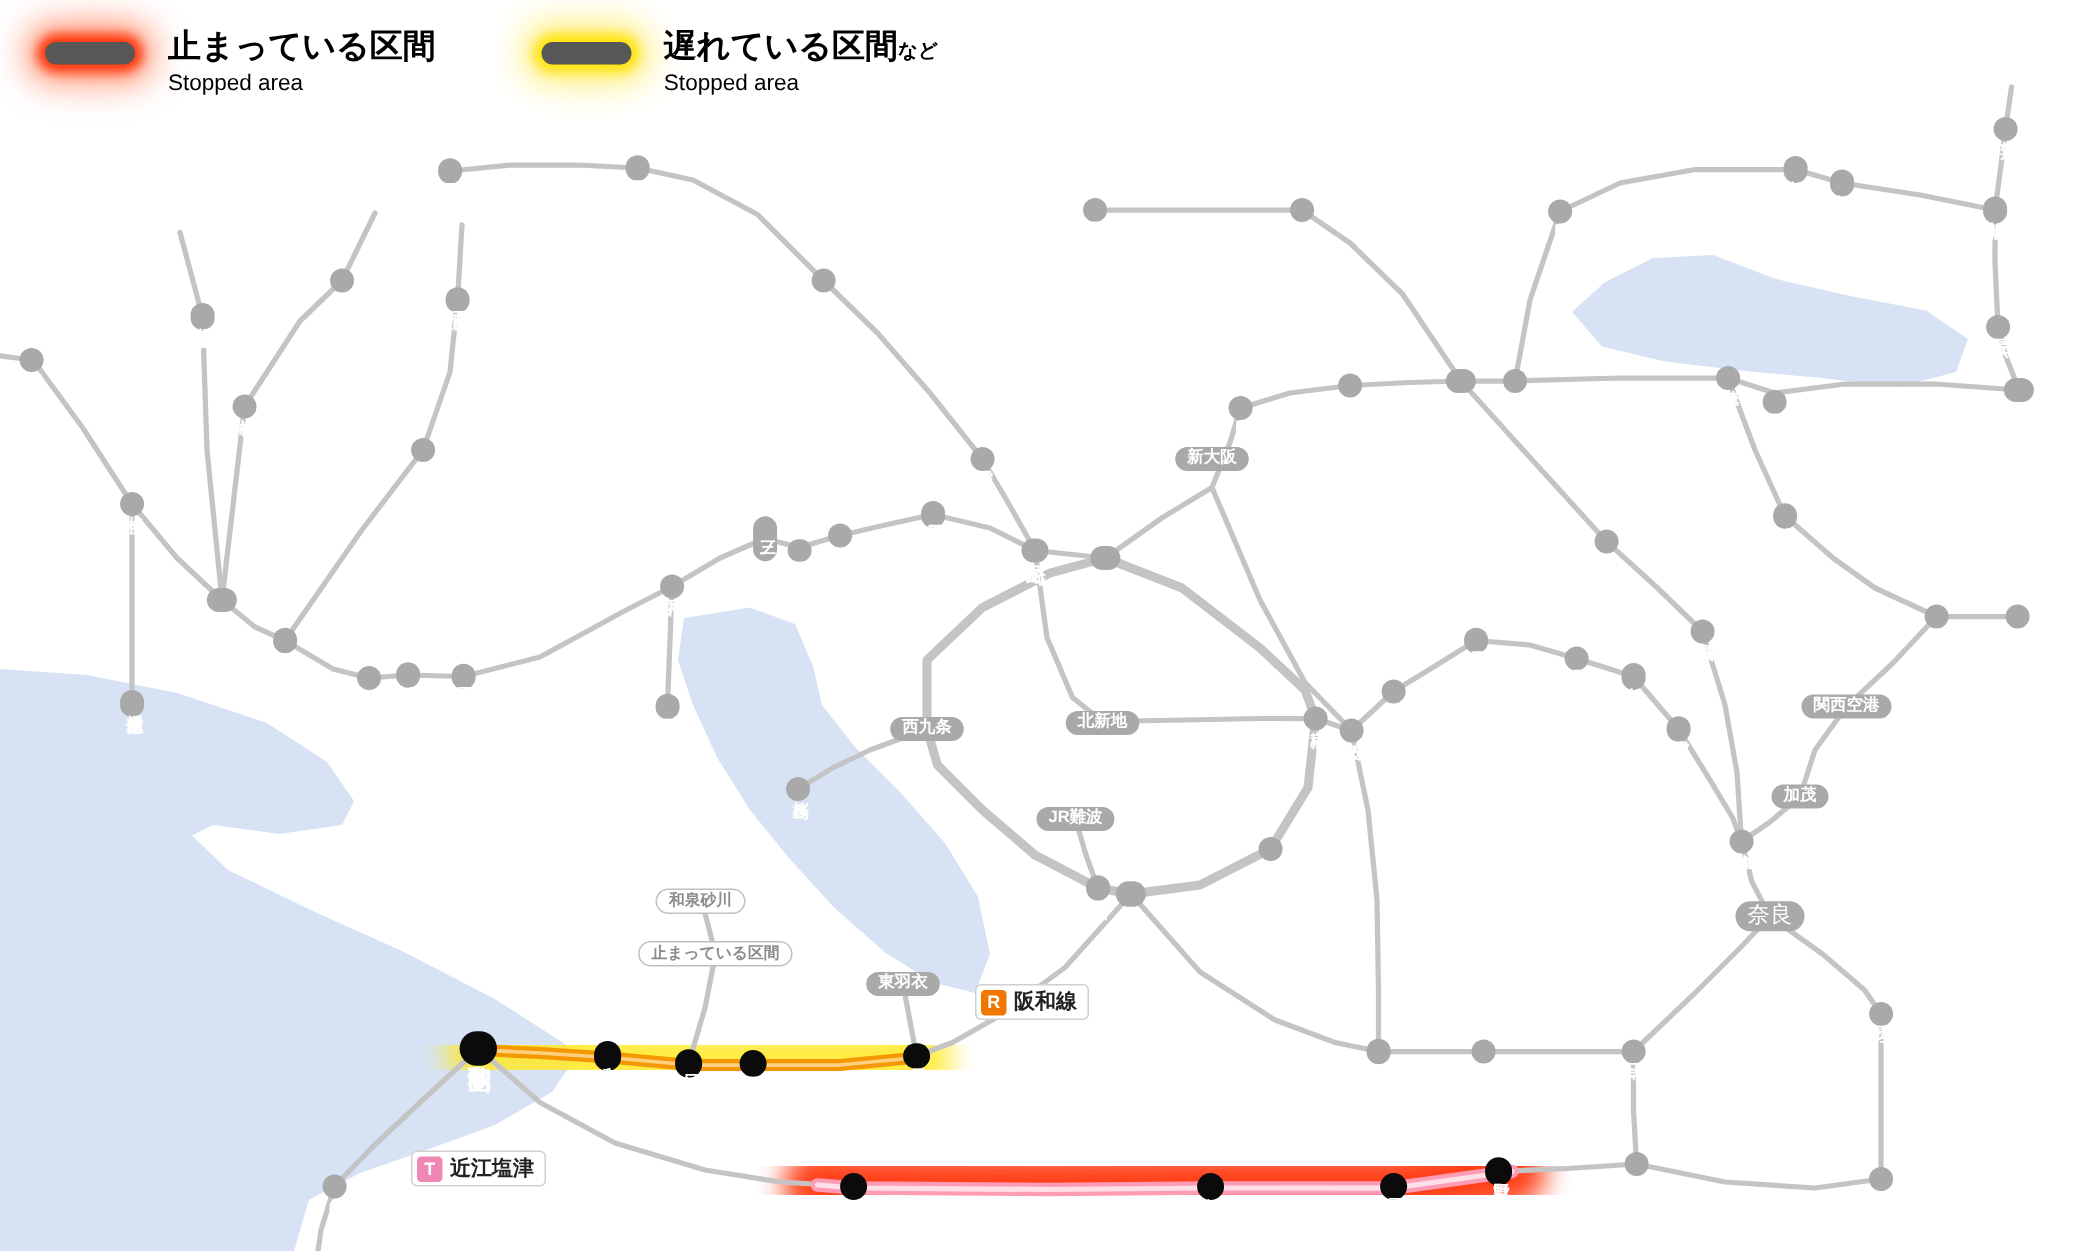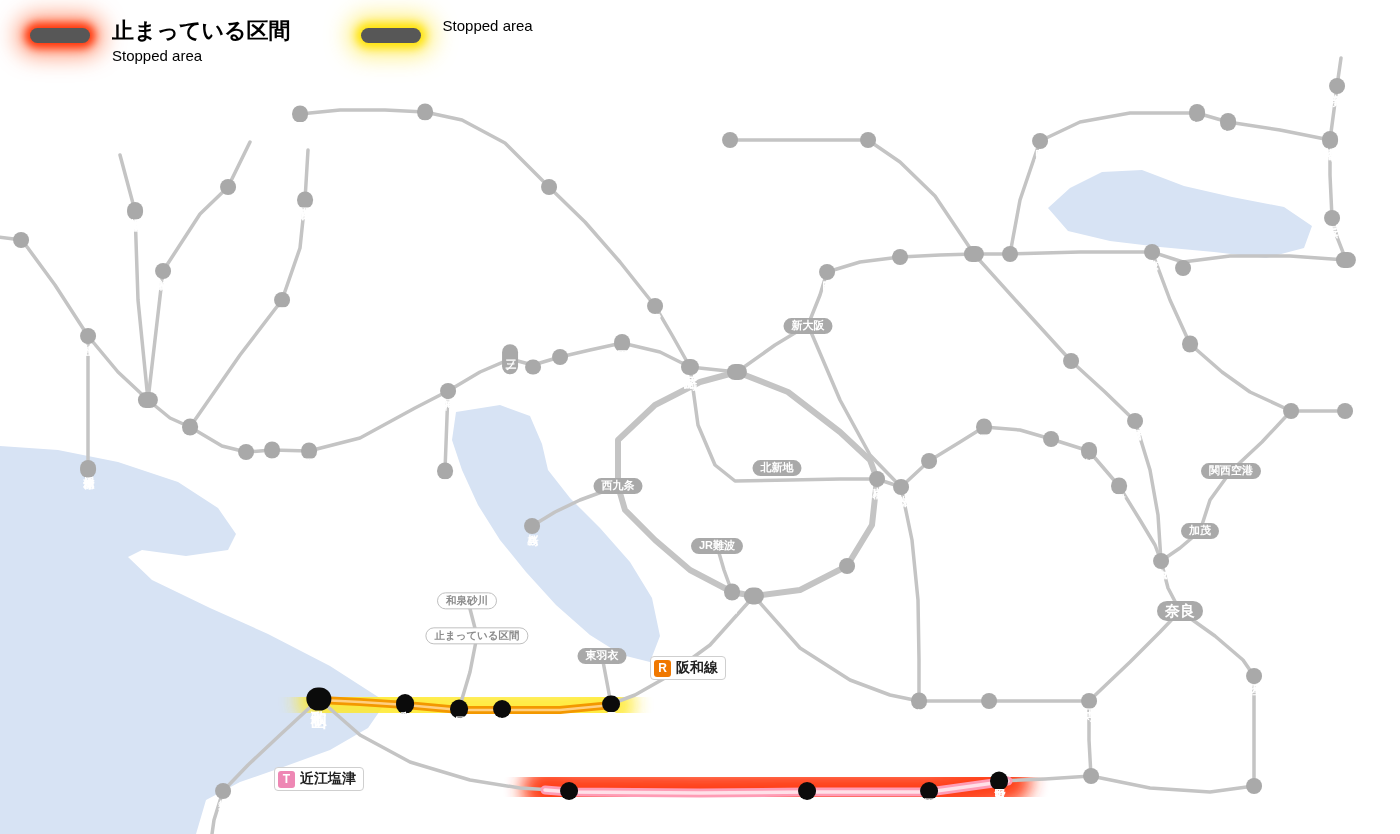--- a/index.html
+++ b/index.html
@@ -7,21 +7,21 @@
     font-family:"Liberation Sans","DejaVu Sans",sans-serif;}
   #rail-svg{position:absolute;left:0;top:0;width:1400px;height:834px;}
   #stations,#badges,#legend-layer{position:absolute;left:0;top:0;width:1400px;height:834px;pointer-events:none;}
   
   .st{position:absolute;transform:translate(-50%,-50%);background:#a9a9a9;color:#fff;
       border-radius:12px;font-size:11px;font-weight:600;line-height:1.08;white-space:nowrap;
       text-align:center;padding:3px 7px;}
   .st.v{writing-mode:vertical-rl;text-orientation:upright;padding:7px 2px;letter-spacing:1px;border-radius:10px;}
   .st.h{padding:2px 8px;}
   .st.m{font-size:13px;font-weight:700;}
-  .st.l{font-size:15px;font-weight:700;border-radius:13px;}
+  .st.l{font-size:15px;font-weight:400;border-radius:13px;}
   .st.black{background:#0b0b0b;font-weight:700;}
   .st.black.v{padding:8px 3px;}
   .st.black.l{font-size:16px;padding:10px 4px;}
   .st.light{background:#ffffff;color:#8c8c8c;border:1px solid #c0c0c0;font-weight:600;font-size:10.5px;}
   
   .legend{position:absolute;top:16px;left:16px;display:flex;gap:56px;}
   .legend-item{display:flex;align-items:flex-start;gap:22px;}
   .legend-bar{width:60px;height:15px;border-radius:8px;background:#575757;margin-top:12px;margin-left:14px;}
   .legend-bar.stopped{box-shadow:0 0 8px 5px rgba(255,45,0,.95),0 0 22px 13px rgba(255,70,10,.55);}
   .legend-bar.delayed{box-shadow:0 0 8px 5px rgba(255,226,0,.95),0 0 22px 13px rgba(255,230,40,.6);}
@@ -107,21 +107,21 @@
       <div class="st v gray s" style="left: 272px; top: 450px;">大久保</div>
       <div class="st v gray s" style="left: 309px; top: 451px;">西明石</div>
       <div class="st v gray s" style="left: 448px; top: 391px;">神戸</div>
       <div class="st v gray s" style="left: 445px; top: 471px;">和田岬</div>
       <div class="st v gray s" style="left: 510px; top: 359px;">三ノ宮</div>
       <div class="st v gray s" style="left: 533px; top: 367px;">灘</div>
       <div class="st v gray s" style="left: 560px; top: 357px;">芦屋</div>
       <div class="st v gray s" style="left: 622px; top: 343px;">甲子園口</div>
       <div class="st v gray m" style="left: 690px; top: 367px;">尼崎</div>
       <div class="st v gray l" style="left: 737px; top: 372px;">大阪</div>
-      <div class="st h gray s" style="left: 808px; top: 326px;">新大阪</div>
+      <div class="st h gray s" style="left: 808px; top: 306px;">新大阪</div>
       <div class="st v gray s" style="left: 827px; top: 272px;">吹田</div>
       <div class="st v gray s" style="left: 900px; top: 257px;">高槻</div>
       <div class="st v gray l" style="left: 974px; top: 254px;">京都</div>
       <div class="st v gray s" style="left: 1010px; top: 254px;">山科</div>
       <div class="st v gray s" style="left: 730px; top: 140px;">園部</div>
       <div class="st v gray s" style="left: 868px; top: 140px;">亀岡</div>
       <div class="st v gray s" style="left: 1040px; top: 141px;">堅田</div>
       <div class="st v gray s" style="left: 1197px; top: 113px;">近江舞子</div>
       <div class="st v gray s" style="left: 1228px; top: 122px;">近江今津</div>
       <div class="st v gray s" style="left: 1337px; top: 86px;">敦賀</div>
@@ -139,21 +139,21 @@
       <div class="st h gray s" style="left: 1200px; top: 531px;">加茂</div>
       <div class="st v gray s" style="left: 1161px; top: 561px;">木津</div>
       <div class="st h gray l" style="left: 1180px; top: 611px;">奈良</div>
       <div class="st v gray s" style="left: 984px; top: 427px;">四条畷</div>
       <div class="st v gray s" style="left: 1051px; top: 439px;">長尾</div>
       <div class="st v gray s" style="left: 1089px; top: 451px;">松井山手</div>
       <div class="st v gray s" style="left: 1119px; top: 486px;">京田辺</div>
       <div class="st v gray s" style="left: 929px; top: 461px;">徳庵</div>
       <div class="st v gray s" style="left: 877px; top: 479px;">京橋</div>
       <div class="st v gray s" style="left: 901px; top: 487px;">放出</div>
-      <div class="st h gray s" style="left: 735px; top: 468px; margin-left: 42px;">北新地</div>
+      <div class="st h gray s" style="left: 735px; top: 482px;">北新地</div>
       <div class="st h gray s" style="left: 618px; top: 486px;">西九条</div>
       <div class="st v gray s" style="left: 532px; top: 526px;">桜島</div>
       <div class="st h gray s" style="left: 717px; top: 546px;">JR難波</div>
       <div class="st v gray s" style="left: 847px; top: 566px;">鶴橋</div>
       <div class="st v gray s" style="left: 732px; top: 592px;">新今宮</div>
       <div class="st v gray l" style="left: 754px; top: 596px;">天王寺</div>
       <div class="st v gray s" style="left: 919px; top: 701px;">久宝寺</div>
       <div class="st v gray s" style="left: 989px; top: 701px;">柏原</div>
       <div class="st v gray s" style="left: 1089px; top: 701px;">王寺</div>
       <div class="st v gray s" style="left: 1091px; top: 776px;">高田</div>
@@ -189,19 +189,20 @@
       <div class="legend-item">
         <span class="legend-bar stopped"></span>
         <div class="legend-text">
           <div class="legend-jp">止まっている区間</div>
           <div class="legend-en">Stopped area</div>
         </div>
       </div>
       <div class="legend-item">
         <span class="legend-bar delayed"></span>
         <div class="legend-text">
+          <div class="legend-jp"><span>遅れている区間</span><span class="suffix">など</span></div>
           <div class="legend-en">Stopped area</div>
         </div>
       </div>
     </div>
   </div>
 
 </div>
 
 </body></html>

